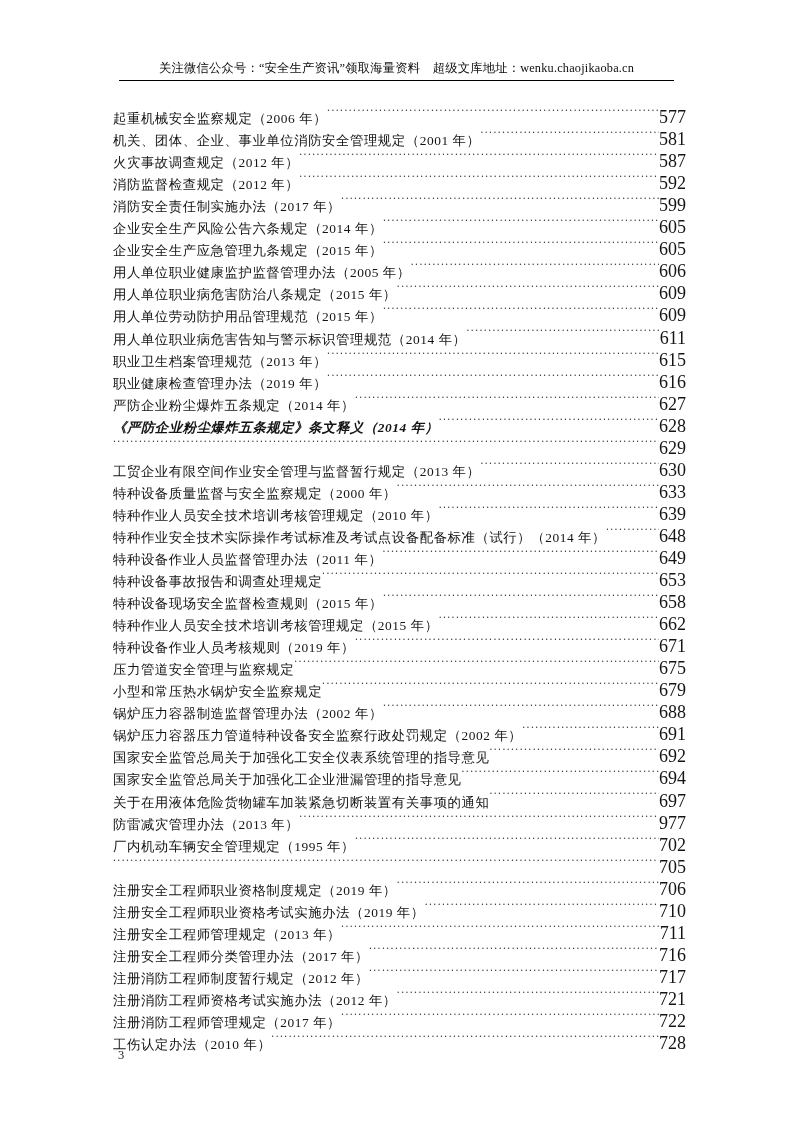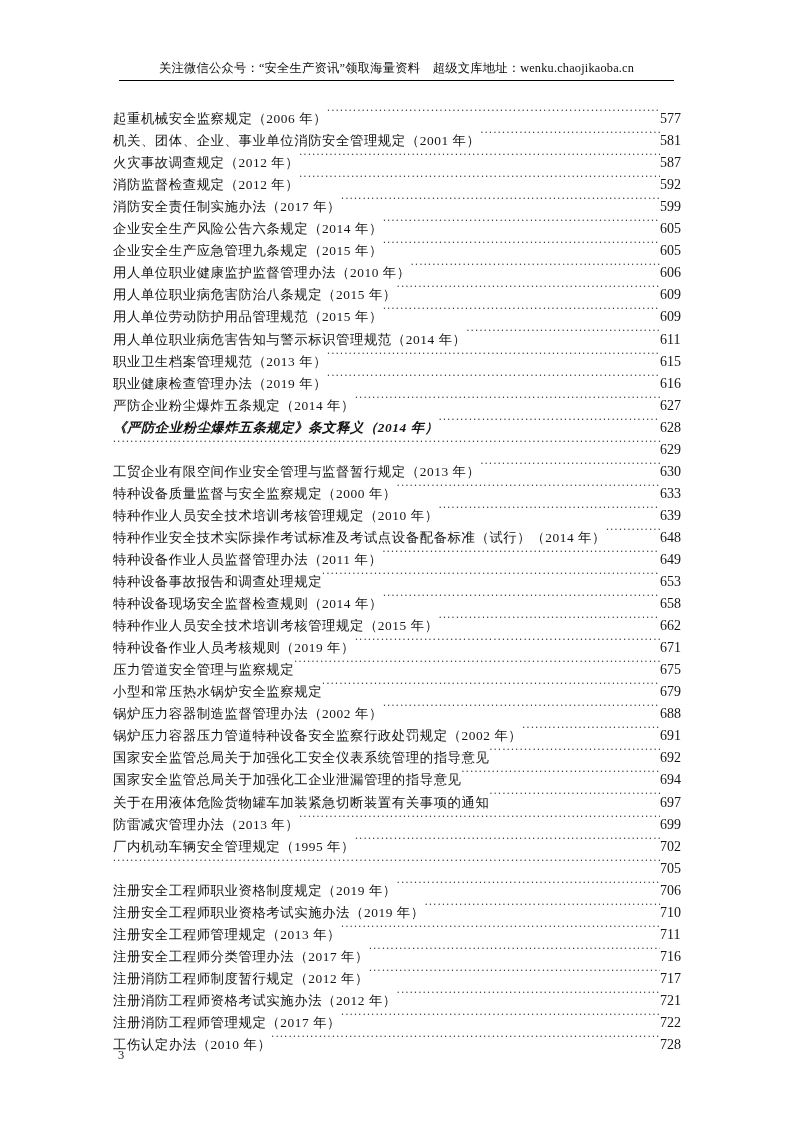--- a/index.html
+++ b/index.html
@@ -87,21 +87,21 @@
     letter-spacing: 1.45px;
     color: #3a3a3a;
     white-space: nowrap;
     overflow: hidden;
     display: block;
   }
   .toc-page {
     flex: 0 0 auto;
     text-align: left;
     min-width: 26px;
-    font-size: 14px;
+    font-size: 18px;
     color: #141414;
     padding-left: 0px;
   }
 
   
   .folio {
     position: absolute;
     left: 118px;
     top: 1040px;
     font-size: 12.5px;
@@ -148,21 +148,21 @@
         <span class="toc-title">企业安全生产风险公告六条规定（2014 年）</span>
         <span class="toc-leader"></span>
         <span class="toc-page">605</span>
       </div>
       <div class="toc-entry">
         <span class="toc-title">企业安全生产应急管理九条规定（2015 年）</span>
         <span class="toc-leader"></span>
         <span class="toc-page">605</span>
       </div>
       <div class="toc-entry">
-        <span class="toc-title">用人单位职业健康监护监督管理办法（2010 年）</span>
+        <span class="toc-title">用人单位职业健康监护监督管理办法（2005 年）</span>
         <span class="toc-leader"></span>
         <span class="toc-page">606</span>
       </div>
       <div class="toc-entry">
         <span class="toc-title">用人单位职业病危害防治八条规定（2015 年）</span>
         <span class="toc-leader"></span>
         <span class="toc-page">609</span>
       </div>
       <div class="toc-entry">
         <span class="toc-title">用人单位劳动防护用品管理规范（2015 年）</span>
@@ -222,21 +222,21 @@
         <span class="toc-title">特种设备作业人员监督管理办法（2011 年）</span>
         <span class="toc-leader"></span>
         <span class="toc-page">649</span>
       </div>
       <div class="toc-entry">
         <span class="toc-title">特种设备事故报告和调查处理规定</span>
         <span class="toc-leader"></span>
         <span class="toc-page">653</span>
       </div>
       <div class="toc-entry">
-        <span class="toc-title">特种设备现场安全监督检查规则（2014 年）</span>
+        <span class="toc-title">特种设备现场安全监督检查规则（2015 年）</span>
         <span class="toc-leader"></span>
         <span class="toc-page">658</span>
       </div>
       <div class="toc-entry">
         <span class="toc-title">特种作业人员安全技术培训考核管理规定（2015 年）</span>
         <span class="toc-leader"></span>
         <span class="toc-page">662</span>
       </div>
       <div class="toc-entry">
         <span class="toc-title">特种设备作业人员考核规则（2019 年）</span>
@@ -274,21 +274,21 @@
         <span class="toc-page">694</span>
       </div>
       <div class="toc-entry">
         <span class="toc-title">关于在用液体危险货物罐车加装紧急切断装置有关事项的通知</span>
         <span class="toc-leader"></span>
         <span class="toc-page">697</span>
       </div>
       <div class="toc-entry">
         <span class="toc-title">防雷减灾管理办法（2013 年）</span>
         <span class="toc-leader"></span>
-        <span class="toc-page">699</span>
+        <span class="toc-page">977</span>
       </div>
       <div class="toc-entry">
         <span class="toc-title">厂内机动车辆安全管理规定（1995 年）</span>
         <span class="toc-leader"></span>
         <span class="toc-page">702</span>
       </div>
       <div class="toc-entry">
         <span class="toc-leader"></span>
         <span class="toc-page">705</span>
       </div>

